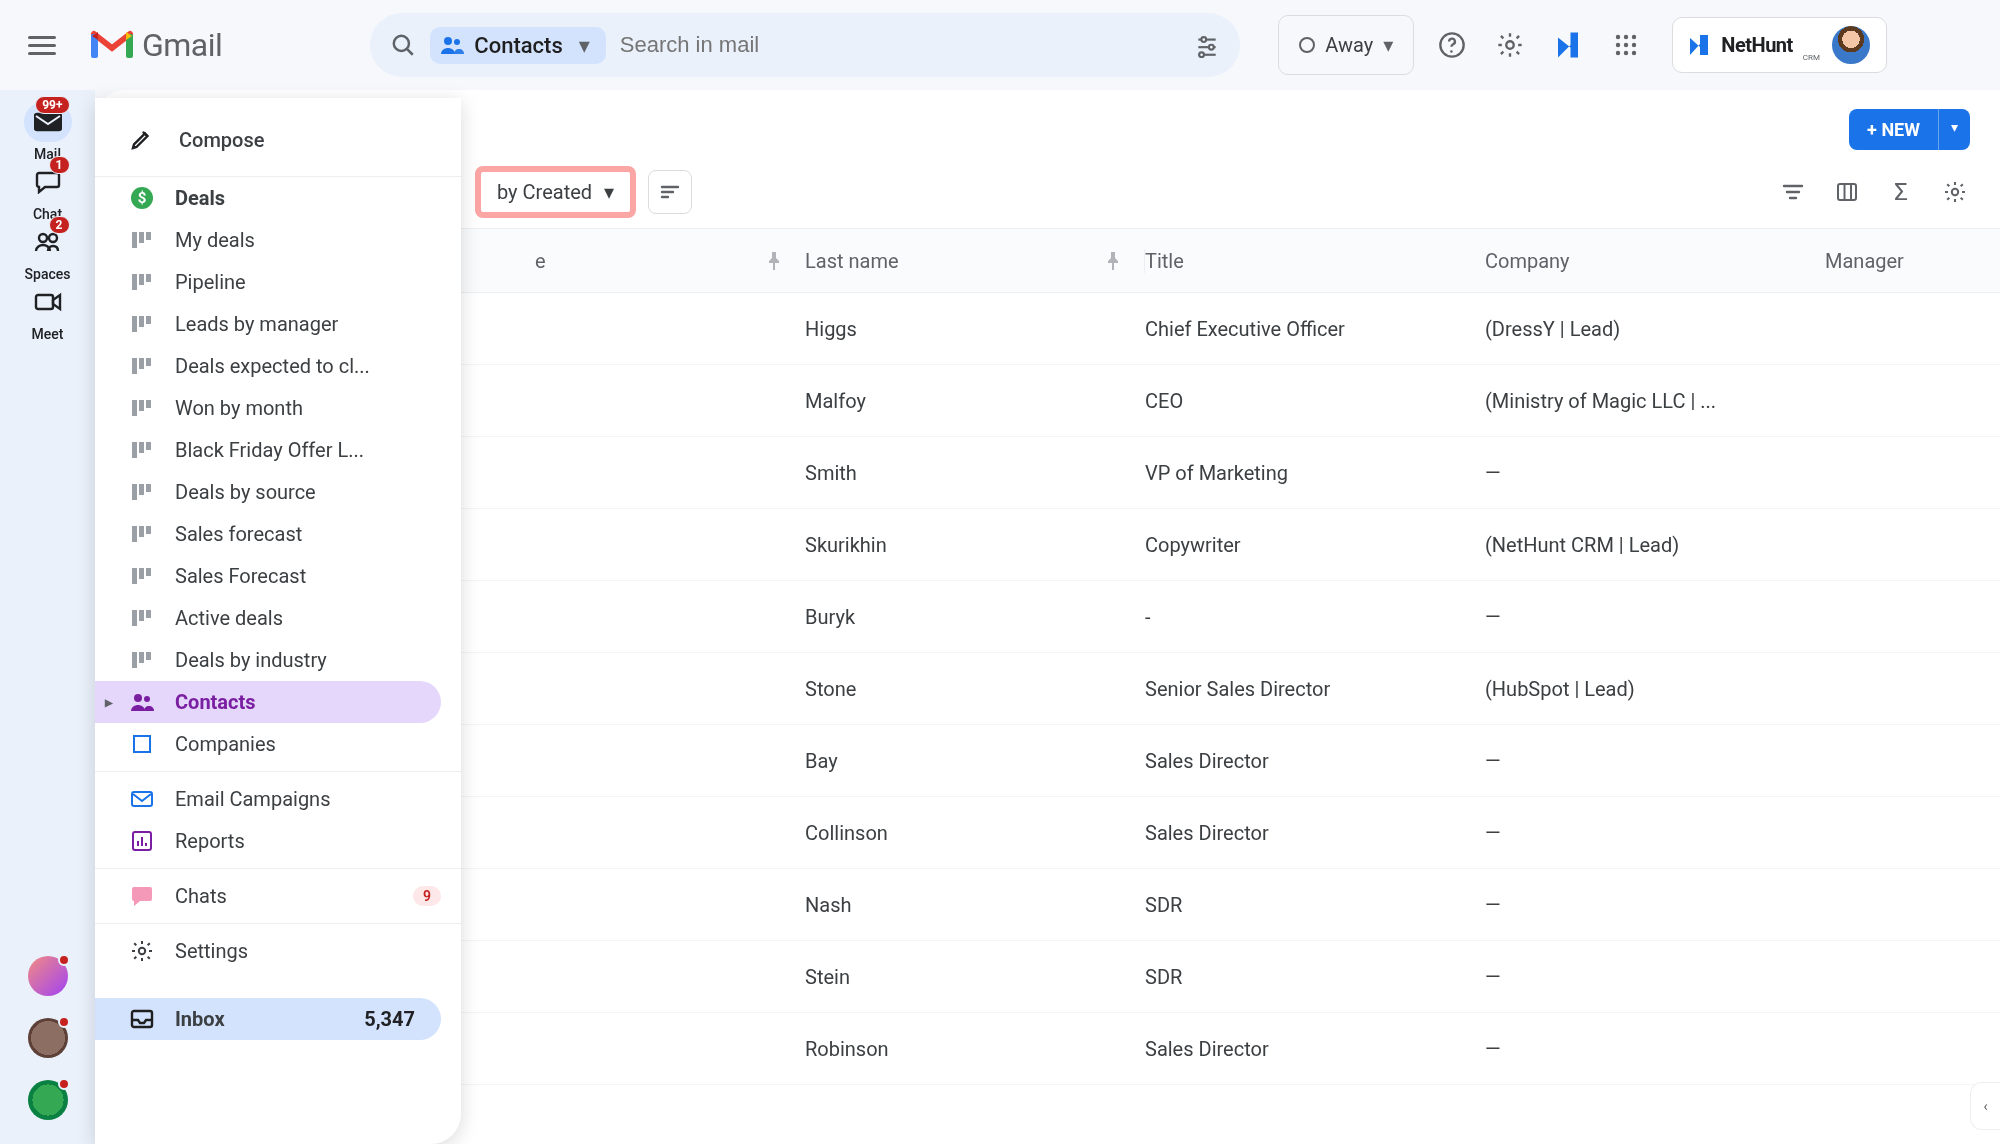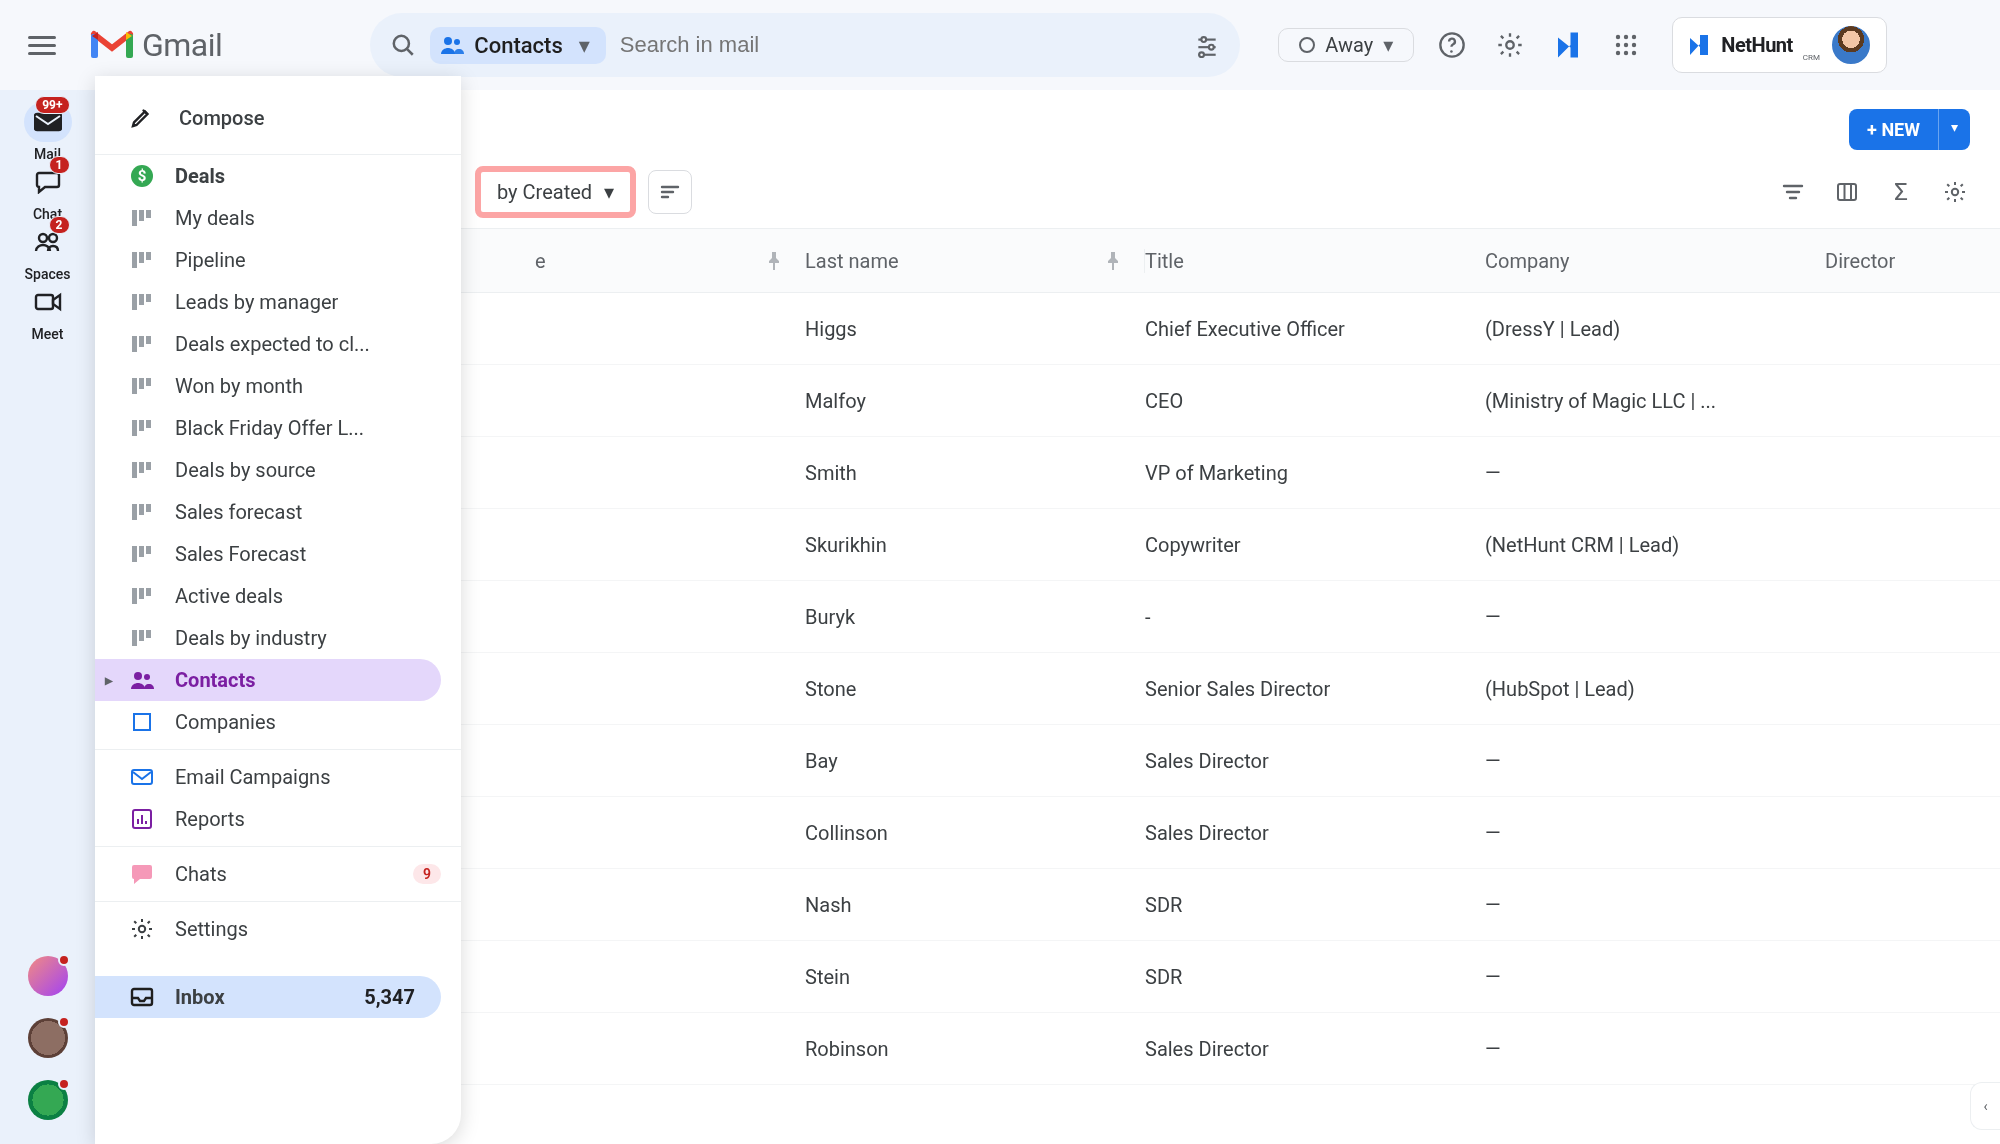--- a/index.html
+++ b/index.html
@@ -40,21 +40,21 @@
   }
   #search-chip .people-ic { color:#1a73e8; font-size:22px; }
   #search-chip .caret { color:#5f6368; margin-left:6px; }
   #search-input {
     border:none; background:transparent; outline:none; font-size:22px;
     color:#5f6368; flex:1;
   }
   #search-tune { color:#5f6368; font-size:22px; }
 
   #status-pill {
-    margin-left: 20px; height:34px; padding:0 20px; border:1px solid #dadce0;
+    margin-left: 20px; height:60px; padding:0 20px; border:1px solid #dadce0;
     border-radius:10px; display:flex; align-items:center; gap:10px;
     color:#3c4043; font-size:20px; background:#fff0; cursor:pointer;
   }
   #status-pill .ring { width:16px; height:16px; border:2px solid #5f6368; border-radius:50%; }
   #status-pill .caret { color:#5f6368; }
 
   .hdr-icon { width:40px; height:40px; display:flex; align-items:center; justify-content:center; color:#5f6368; cursor:pointer; font-size:24px; }
 
   #nethunt-brand {
     margin-left:8px; height:56px; padding:0 14px; border:1px solid #dadce0;
@@ -83,21 +83,21 @@
     position:absolute; top:-6px; right:2px; background:#c5221f; color:#fff;
     font-size:12px; font-weight:700; border-radius:10px; padding:1px 6px;
     border:1px solid #eaf1fb;
   }
   #rail-bottom { margin-top:auto; margin-bottom:24px; display:flex; flex-direction:column; gap:22px; align-items:center;}
   .rail-mini { width:40px; height:40px; border-radius:50%; position:relative; }
   .rail-mini .dot { position:absolute; top:-2px; right:-2px; width:12px; height:12px; background:#c5221f; border-radius:50%; border:2px solid #eaf1fb; }
 
   
   #sidebar {
-    position:absolute; left:95px; top:76px; width:366px; bottom:0;
+    position:absolute; left:95px; top:98px; width:366px; bottom:0;
     background:#fff; border-radius:0 0 30px 0;
     box-shadow: 0 4px 20px rgba(0,0,0,0.15);
     display:flex; flex-direction:column; overflow:hidden;
     z-index:10;
   }
   #compose-row {
     padding: 30px 24px 24px 34px; display:flex; align-items:center; gap:26px;
     font-size:20px; font-weight:500; color:#3c4043; cursor:pointer;
     border-bottom:1px solid #eceff1;
   }
@@ -419,21 +419,21 @@
       <div class="col-last">
         <span>Last name</span>
         <span class="pin">
           <svg width="14" height="18" viewBox="0 0 14 18" fill="#b0b4b9">
               <path d="M5 0h4v6l3 3v2H8v7l-1 0-1 0v-7H2V9l3-3Z"></path>
             </svg>
         </span>
       </div>
       <div class="col-title"><span>Title</span></div>
       <div class="col-company"><span>Company</span></div>
-      <div class="col-manager"><span>Director</span></div>
+      <div class="col-manager"><span>Manager</span></div>
     </div>
     <div id="grid-body">
         <div class="grid-row">
           <div style="width:710px;"></div>
           <div style="width:340px;"><span>Higgs</span></div>
           <div style="width:340px;"><span>Chief Executive Officer</span></div>
           <div style="width:340px; white-space:nowrap; overflow:hidden; text-overflow:ellipsis;"><span>(DressY | Lead)</span></div>
           <div style="flex:1;"><span class="avatar-sm"></span></div>
         </div>
         <div class="grid-row">

